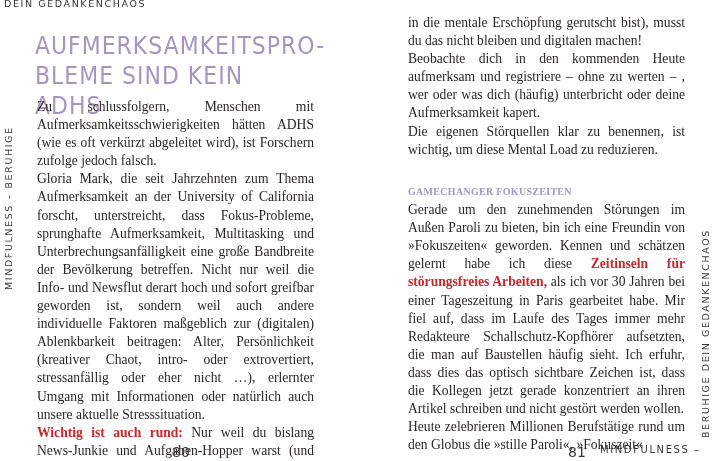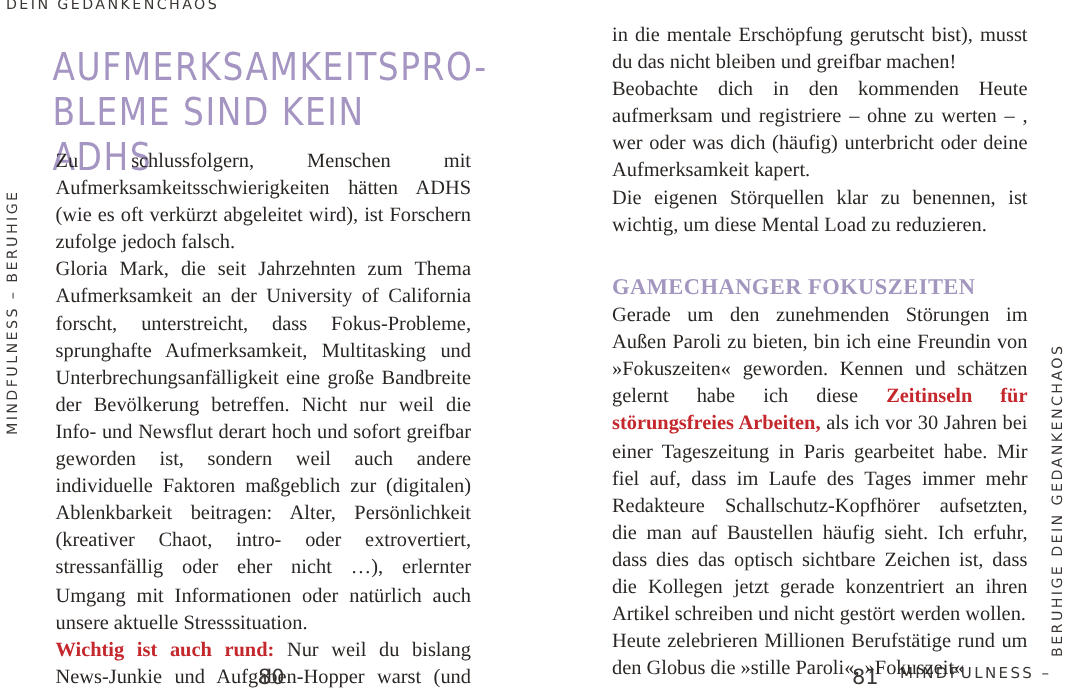--- a/index.html
+++ b/index.html
@@ -45,21 +45,21 @@
       position: absolute; font-size: 13.6px; line-height: 18.1px;
       text-align: justify; hyphens: manual;
     }
     .text p { margin: 0; }
     .left-text { left: 37px; top: 98px; width: 277px; }
     .right-text-a { left: 408px; top: 14px; width: 277px; }
     .right-text-b { left: 408px; top: 183px; width: 277px; }
 
     .accent { color: #c4282d; font-weight: bold; }
     .subhead {
-      font-weight: bold; color: #a397c0; font-size: 15px;
+      font-weight: bold; color: #a397c0; font-size: 10px;
       letter-spacing: 0.3px; margin: 0;
     }
     .pageno {
       position: absolute; top: 444px;
       font-family: "DejaVu Sans", sans-serif; font-size: 14px; color: #3a3634;
     }
     .pageno-left { left: 172px; }
     .pageno-right { left: 540px; margin-left: 28px; }
   </style>
 </head>
@@ -78,21 +78,21 @@
   <span>BLEME SIND KEIN ADHS</span>
 </h1>
 
 <div class="text left-text">
   <p>Zu schlussfolgern, Menschen mit Aufmerksamkeitsschwierigkeiten hätten ADHS (wie es oft verkürzt abgeleitet wird), ist Forschern zufolge jedoch falsch.</p>
   <p>Gloria Mark, die seit Jahrzehnten zum Thema Aufmerksamkeit an der University of California forscht, unterstreicht, dass Fokus-Probleme, sprunghafte Aufmerksamkeit, Multitasking und Unterbrechungsanfälligkeit eine große Bandbreite der Bevölkerung betreffen. Nicht nur weil die Info- und Newsflut derart hoch und sofort greifbar geworden ist, sondern weil auch andere individuelle Faktoren maßgeblich zur (digitalen) Ablenkbarkeit beitragen: Alter, Persönlichkeit (kreativer Chaot, intro- oder extrovertiert, stressanfällig oder eher nicht …), erlernter Umgang mit Informationen oder natürlich auch unsere aktuelle Stresssituation.</p>
   <p><span class="accent">Wichtig ist auch rund:</span><span> Nur weil du bislang News-Junkie und Aufgaben-Hopper warst (und werten</span></p>
 </div>
 
 <div class="text right-text-a">
-  <p>in die mentale Erschöpfung gerutscht bist), musst du das nicht bleiben und greifbar machen!</p>
+  <p>in die mentale Erschöpfung gerutscht bist), musst du das nicht bleiben und digitalen machen!</p>
   <p>Beobachte dich in den kommenden Heute aufmerksam und registriere – ohne zu werten – , wer oder was dich (häufig) unterbricht oder deine Aufmerksamkeit kapert.</p>
   <p>Die eigenen Störquellen klar zu benennen, ist wichtig, um diese Mental Load zu reduzieren.</p>
 </div>
 
 <div class="text right-text-b">
   <p class="subhead">GAMECHANGER FOKUSZEITEN</p>
   <p><span>Gerade um den zunehmenden Störungen im Außen Paroli zu bieten, bin ich eine Freundin von »Fokuszeiten« geworden. Kennen und schätzen gelernt habe ich diese </span><span class="accent">Zeitinseln für störungsfreies Arbeiten,</span><span> als ich vor 30 Jahren bei einer Tageszeitung in Paris gearbeitet habe. Mir fiel auf, dass im Laufe des Tages immer mehr Redakteure Schallschutz-Kopfhörer aufsetzten, die man auf Baustellen häufig sieht. Ich erfuhr, dass dies das optisch sichtbare Zeichen ist, dass die Kollegen jetzt gerade konzentriert an ihren Artikel schreiben und nicht gestört werden wollen.</span></p>
   <p>Heute zelebrieren Millionen Berufstätige rund um den Globus die »stille Paroli«, »Fokuszeit«</p>
 </div>
 

